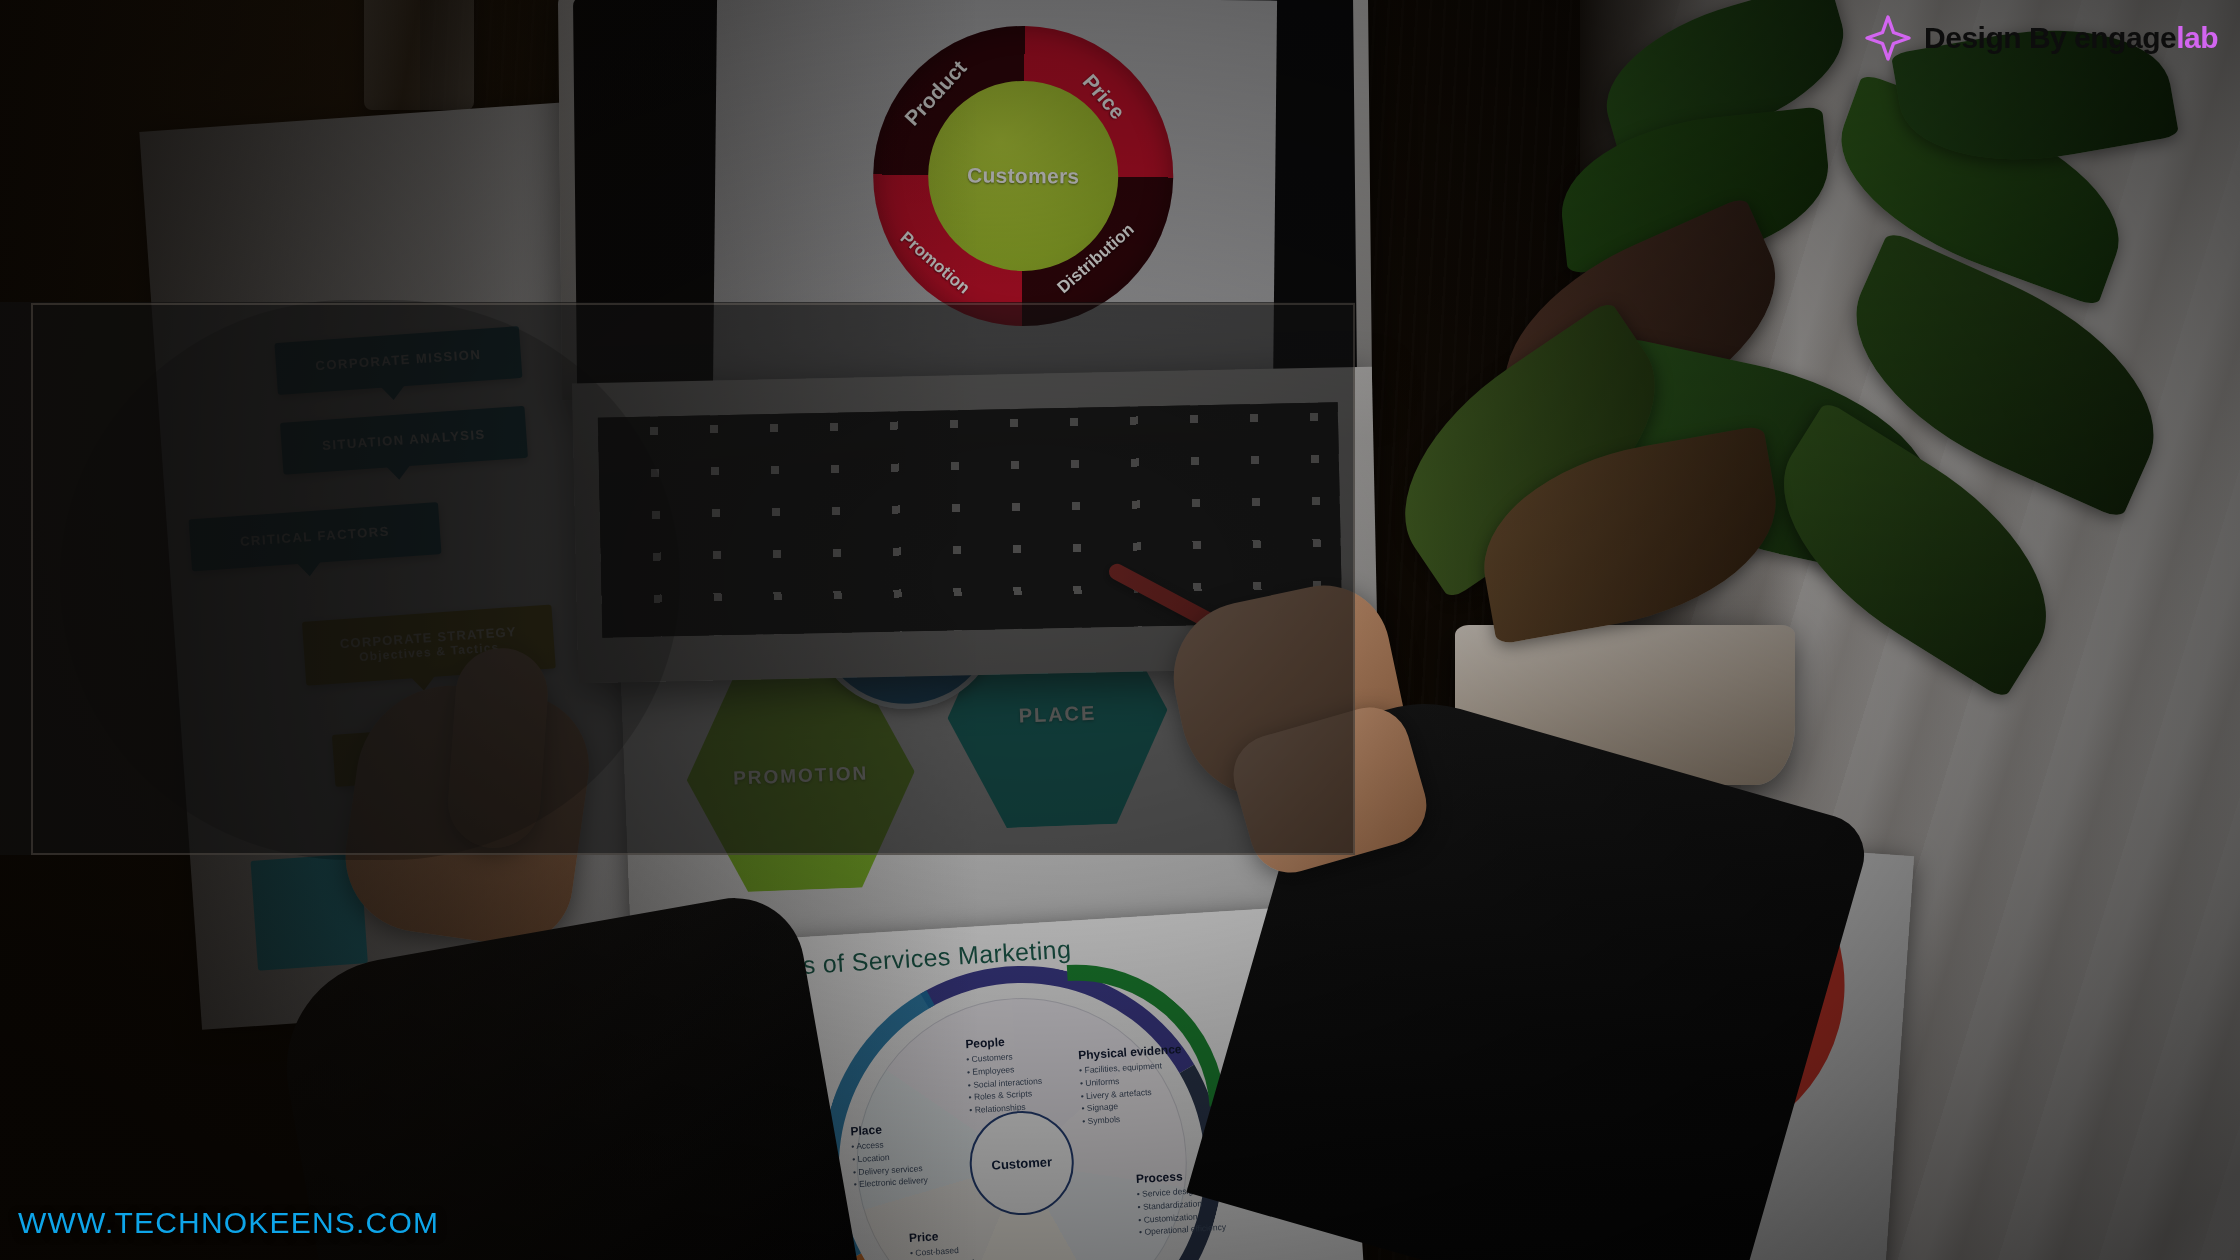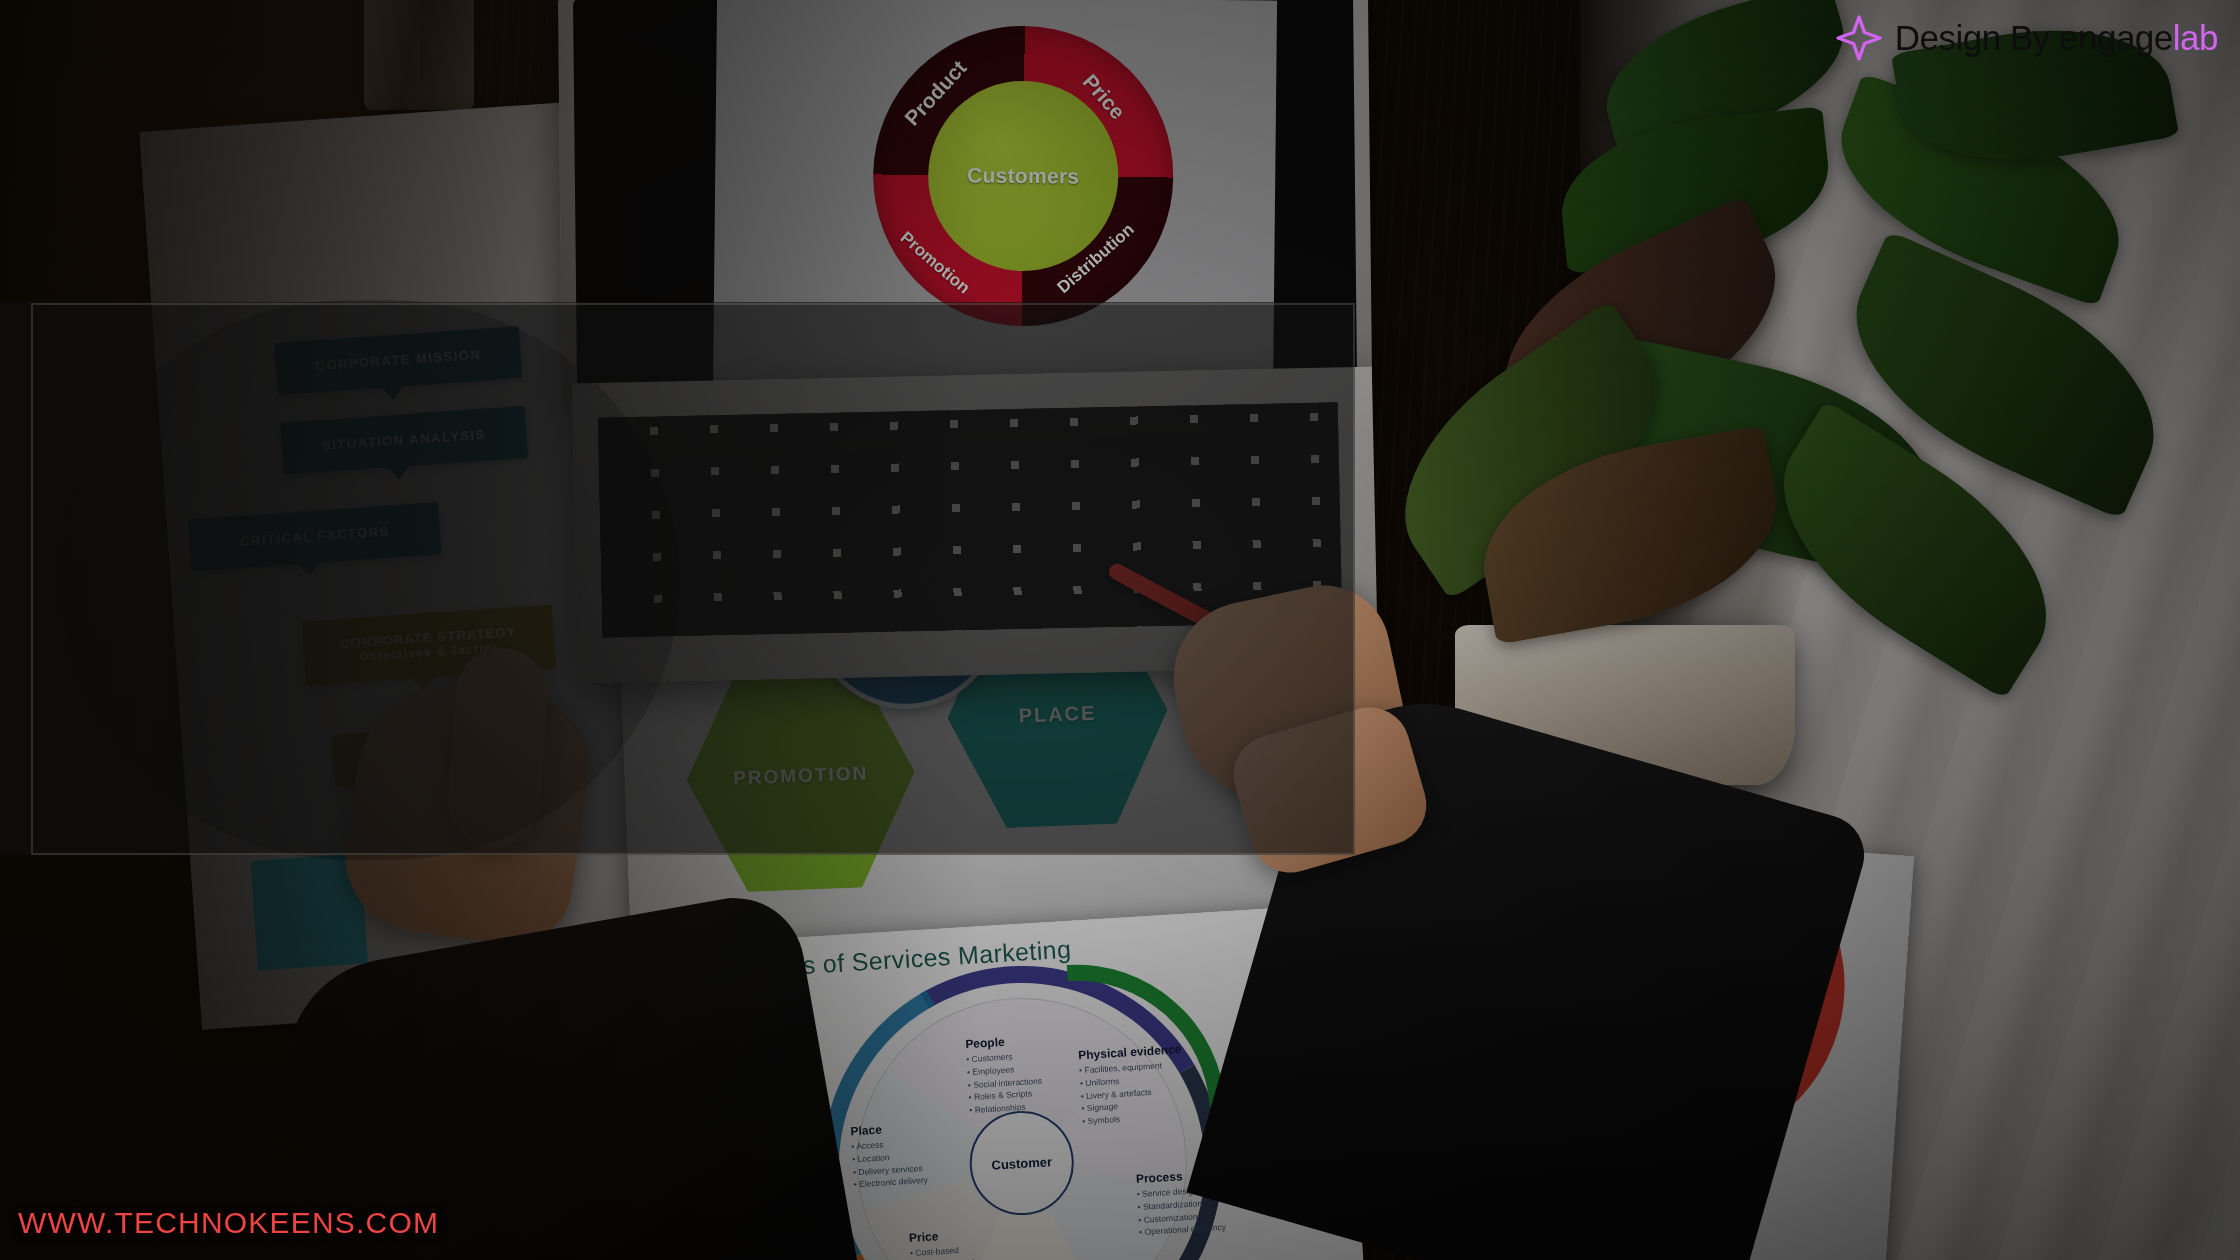--- a/index.html
+++ b/index.html
@@ -335,32 +335,32 @@
     font-weight:bold;
     line-height:95px;
     letter-spacing:0.5px;
     text-transform:uppercase;
     text-shadow:0 2px 14px rgba(0,0,0,.55);
   }
 
   
   #site-url {
     position:absolute; left:18px; top:1206px;
-    color:#ef4444; font-size:30px; letter-spacing:1.2px;
+    color:#0ea5e9; font-size:30px; letter-spacing:1.2px;
     text-shadow:0 2px 10px rgba(0,0,0,.8);
   }
 
   
   #logo {
     position:absolute; right:22px; top:10px;
     display:flex; align-items:center; gap:12px;
     height:56px;
   }
   #logo .logo-text {
-    font-size:35px; font-weight:normal; letter-spacing:-.5px;
+    font-size:30px; font-weight:bold; letter-spacing:-.5px;
     white-space:nowrap;
   }
   #logo .seg-dark { color:#0d0d0d; }
   #logo .seg-brand { color:#d265f0; }
   #logo svg { display:block; }
 </style>
 </head>
 <body>
 
 <div id="stage">

